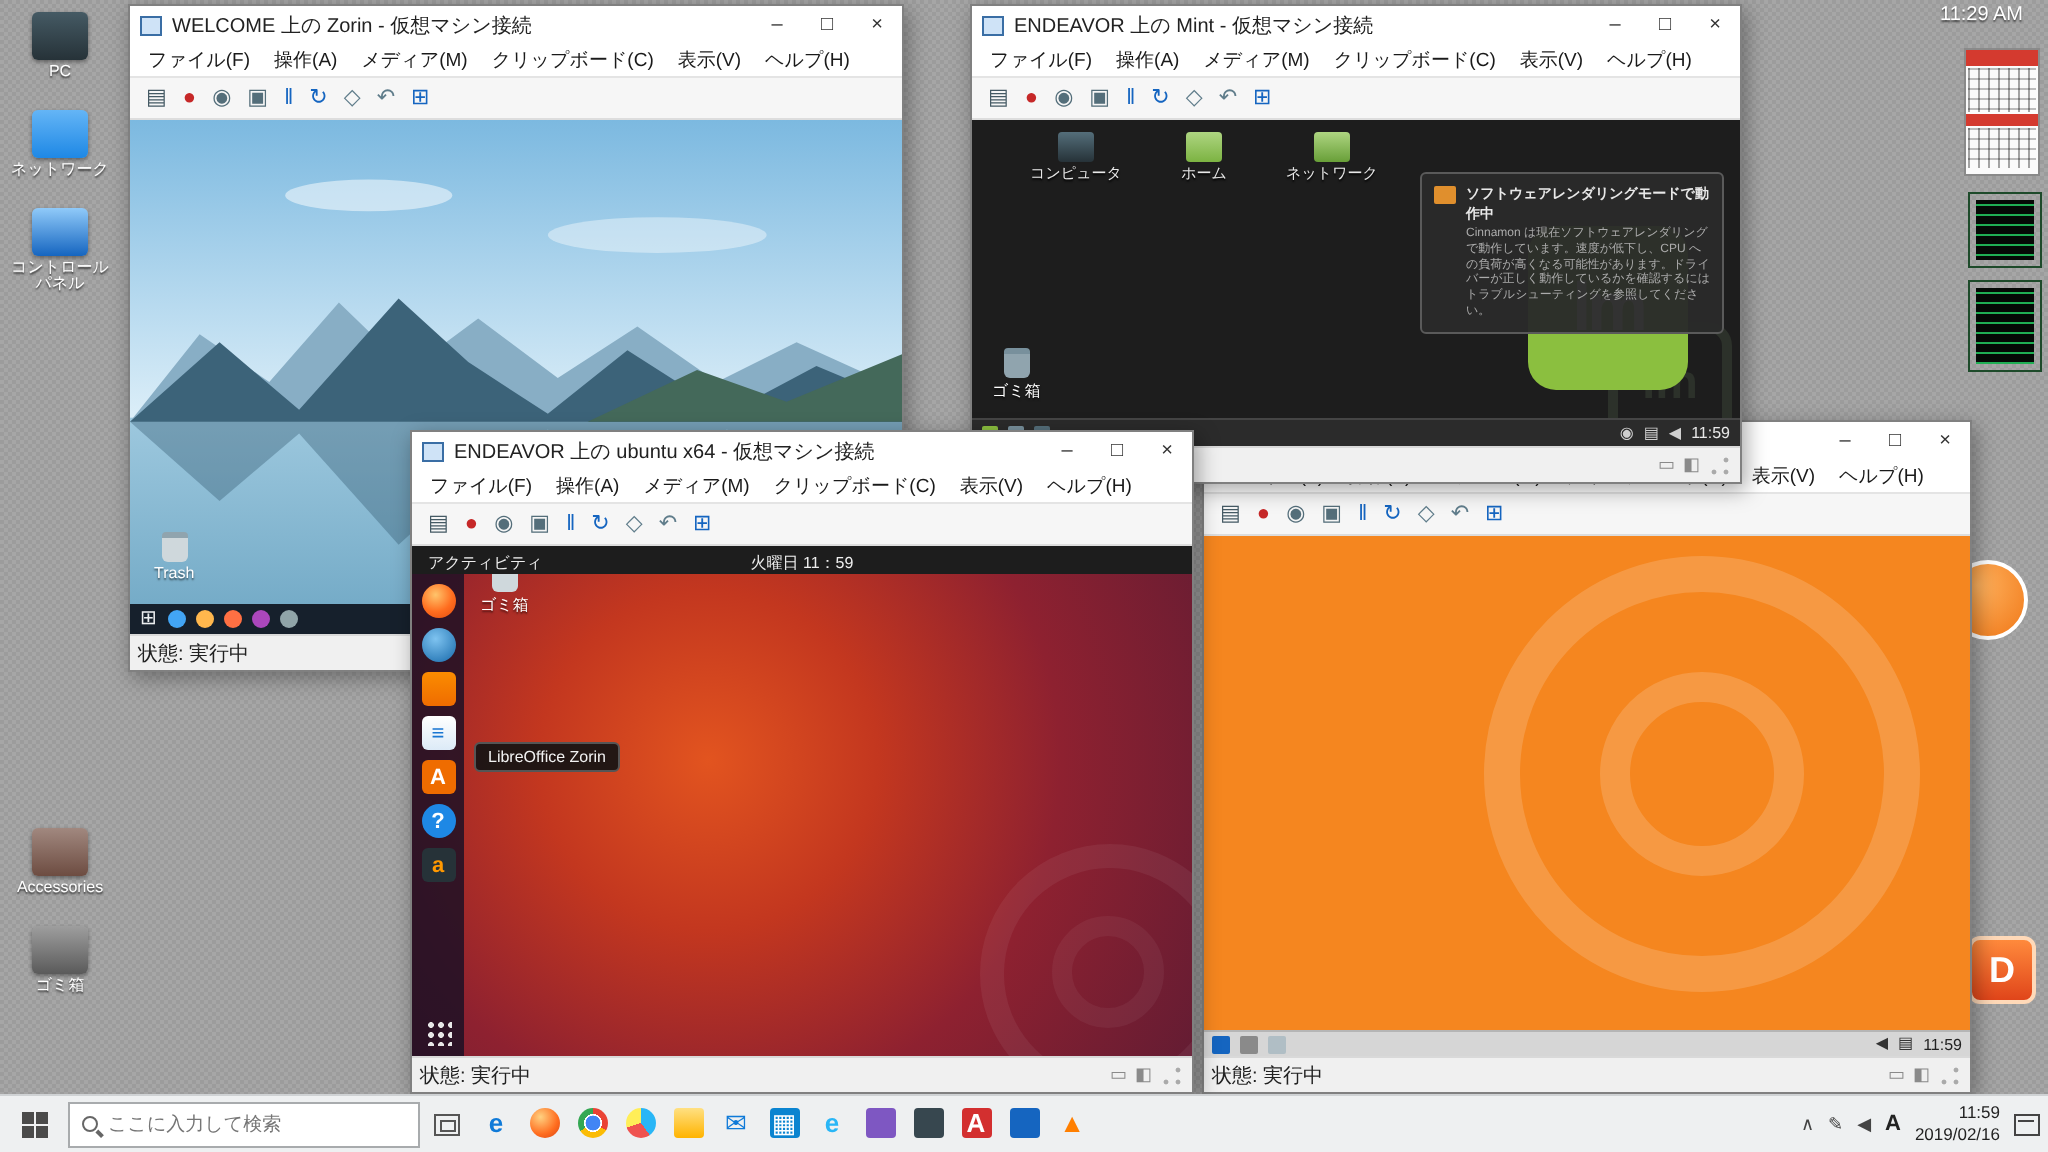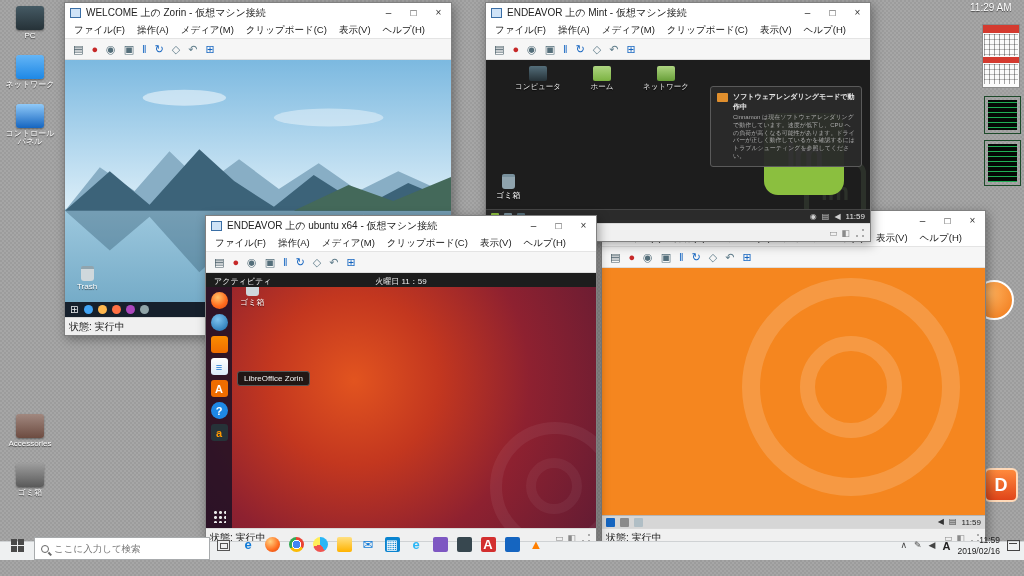--- a/index.html
+++ b/index.html
@@ -104,21 +104,21 @@
 .mate-desk{background:#f5861f}
 .mate-ring-outer{position:absolute;left:140px;top:10px;width:218px;height:218px;border:18px solid rgba(255,255,255,.16);border-radius:50%}
 .mate-ring-inner{position:absolute;left:198px;top:68px;width:102px;height:102px;border:15px solid rgba(255,255,255,.16);border-radius:50%}
 .mate-panel{position:absolute;left:0;right:0;bottom:0;height:13px;background:#d6d6d6;border-top:1px solid #b5b5b5;display:flex;align-items:center;gap:5px;padding:0 4px;z-index:3}
 .matep-ic{width:9px;height:9px;border-radius:1px}
 .matep-sp{flex:1}
 .matep-tray{font-size:8px;color:#333;line-height:1}
 .matep-clock{font-size:8px;color:#222}
 
 
-.wtaskbar{position:absolute;left:0;right:0;bottom:16px;height:19px;background:#eef0f1;border-top:1px solid #cfd2d4;display:flex;align-items:flex-end;z-index:50}
+.wtaskbar{position:absolute;left:0;right:0;bottom:0;height:29px;background:#eef0f1;border-top:1px solid #cfd2d4;display:flex;align-items:center;z-index:50}
 .start-btn{width:34px;height:29px;display:flex;align-items:center;justify-content:center}
 .winlogo{width:13px;height:13px;display:grid;grid-template-columns:6px 6px;grid-template-rows:6px 6px;gap:1px}
 .winlogo i{background:#4a4a4a}
 .search-box{width:176px;height:23px;background:#fff;border:1px solid #a8abad;display:flex;align-items:center;gap:5px;padding:0 6px}
 .search-box input{border:none;outline:none;font-size:9.5px;color:#555;width:130px;background:transparent;font-family:inherit}
 .mag{width:8px;height:8px;border:1.5px solid #666;border-radius:50%;position:relative;flex:0 0 auto}
 .mag::after{content:"";position:absolute;width:4px;height:1.5px;background:#666;transform:rotate(45deg);left:6px;top:7px}
 .tv-btn{width:26px;height:29px;display:flex;align-items:center;justify-content:center}
 .tv-g{width:13px;height:11px;border:1.5px solid #555;position:relative;background:#eef0f1}
 .tv-g::before{content:"";position:absolute;left:2px;top:2px;width:6px;height:4px;border:1px solid #555}

